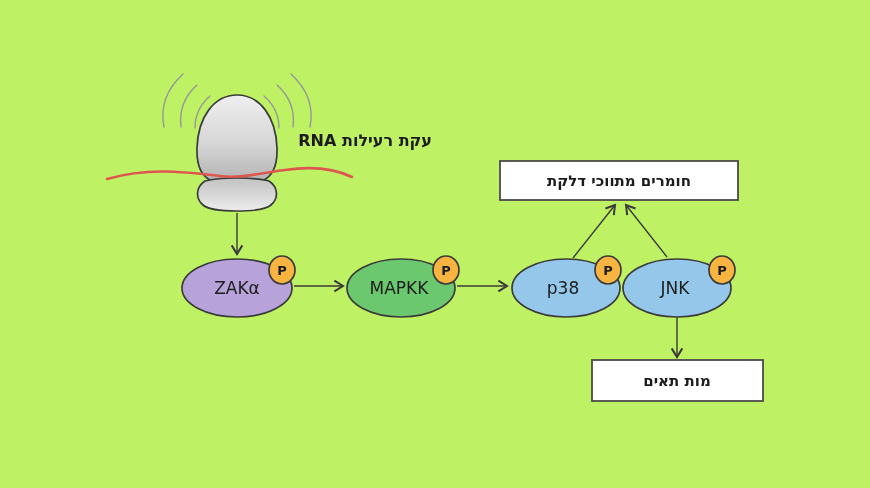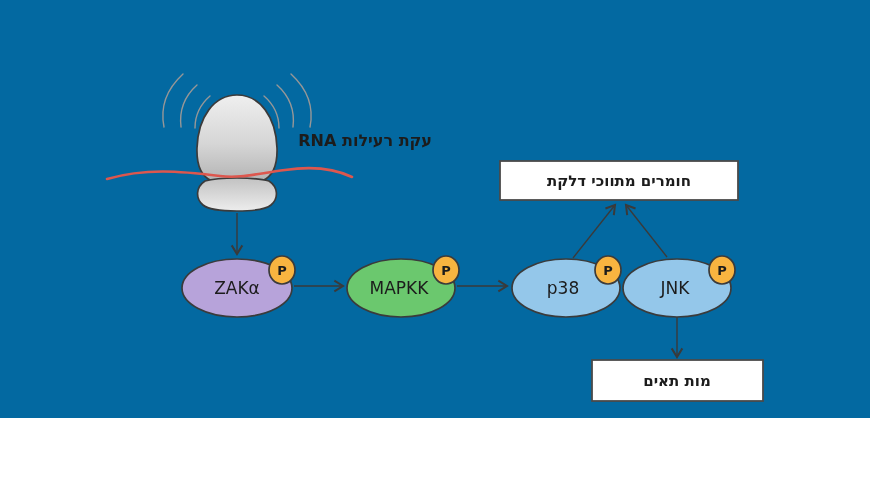--- a/index.html
+++ b/index.html
@@ -7,22 +7,22 @@
     padding: 0;
     background: #ffffff;
     width: 870px;
     height: 488px;
     overflow: hidden;
     font-family: "DejaVu Sans", "Liberation Sans", sans-serif;
   }
   .stage {
     position: relative;
     width: 870px;
-    height: 418px;
-    background: #0369a1;
+    height: 488px;
+    background: #bef264;
   }
   svg { display: block; }
   text {
     fill: #1c1c1c;
     font-family: "DejaVu Sans", "Liberation Sans", sans-serif;
   }
   .node-label { font-size: 17px; }
   .p-label   { font-size: 13px; font-weight: 700; }
   .box-label { font-size: 15px; font-weight: 700; direction: rtl; }
   .stress-label { font-size: 16px; font-weight: 700; direction: rtl; }

